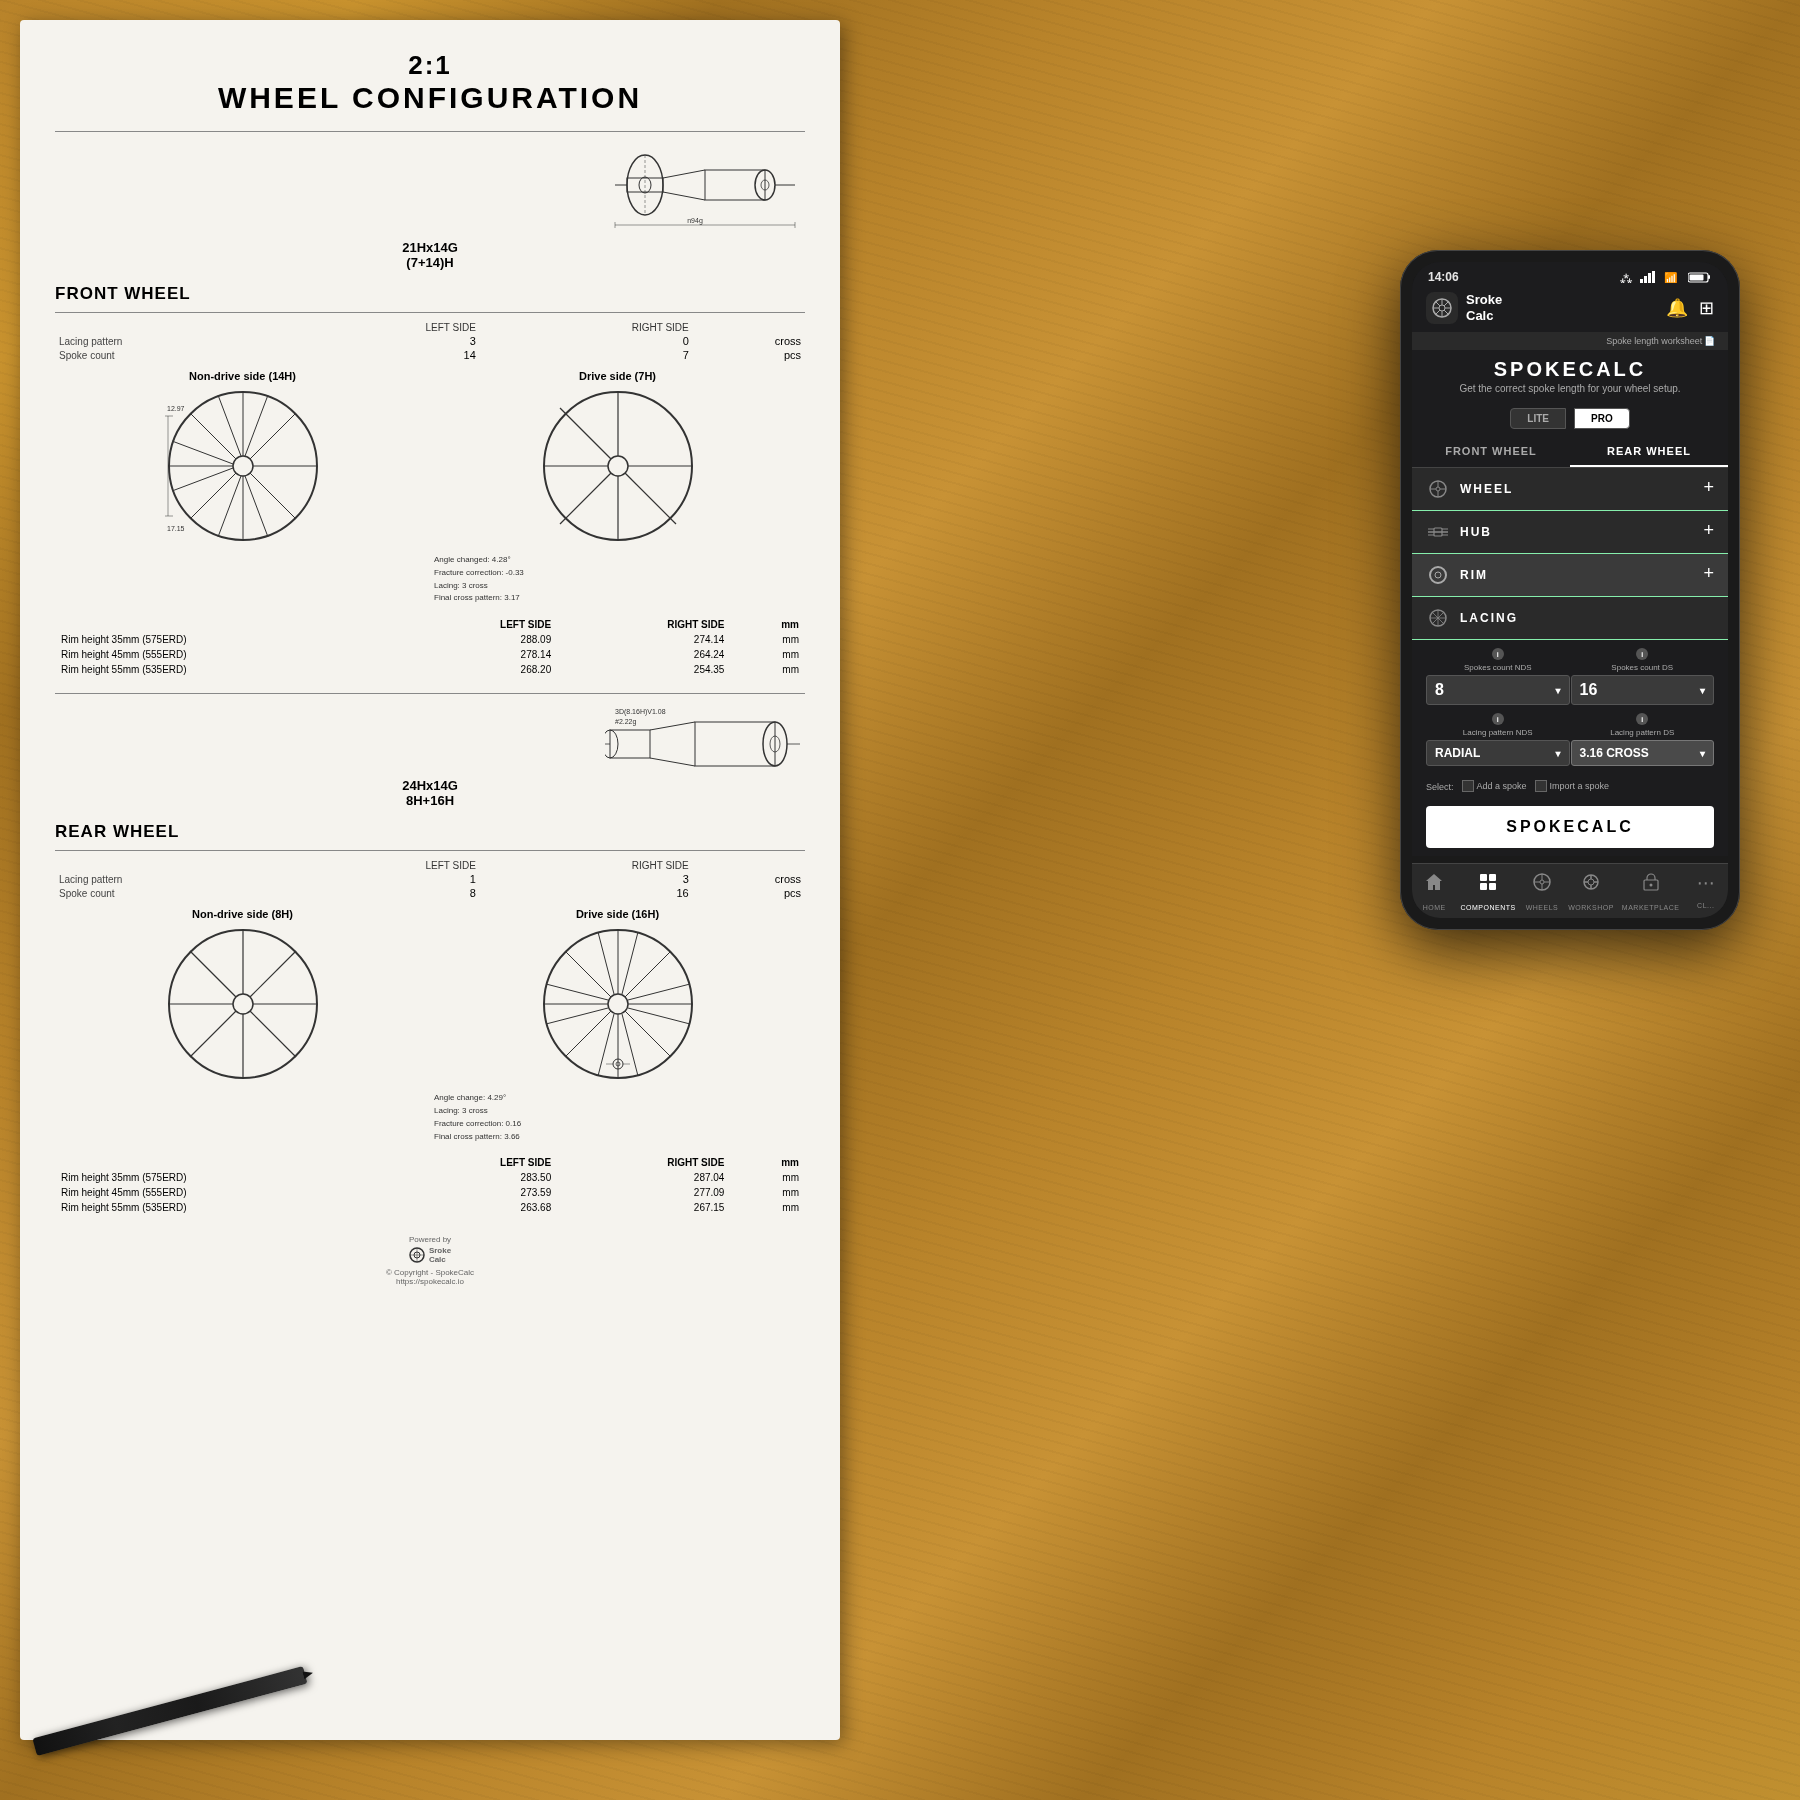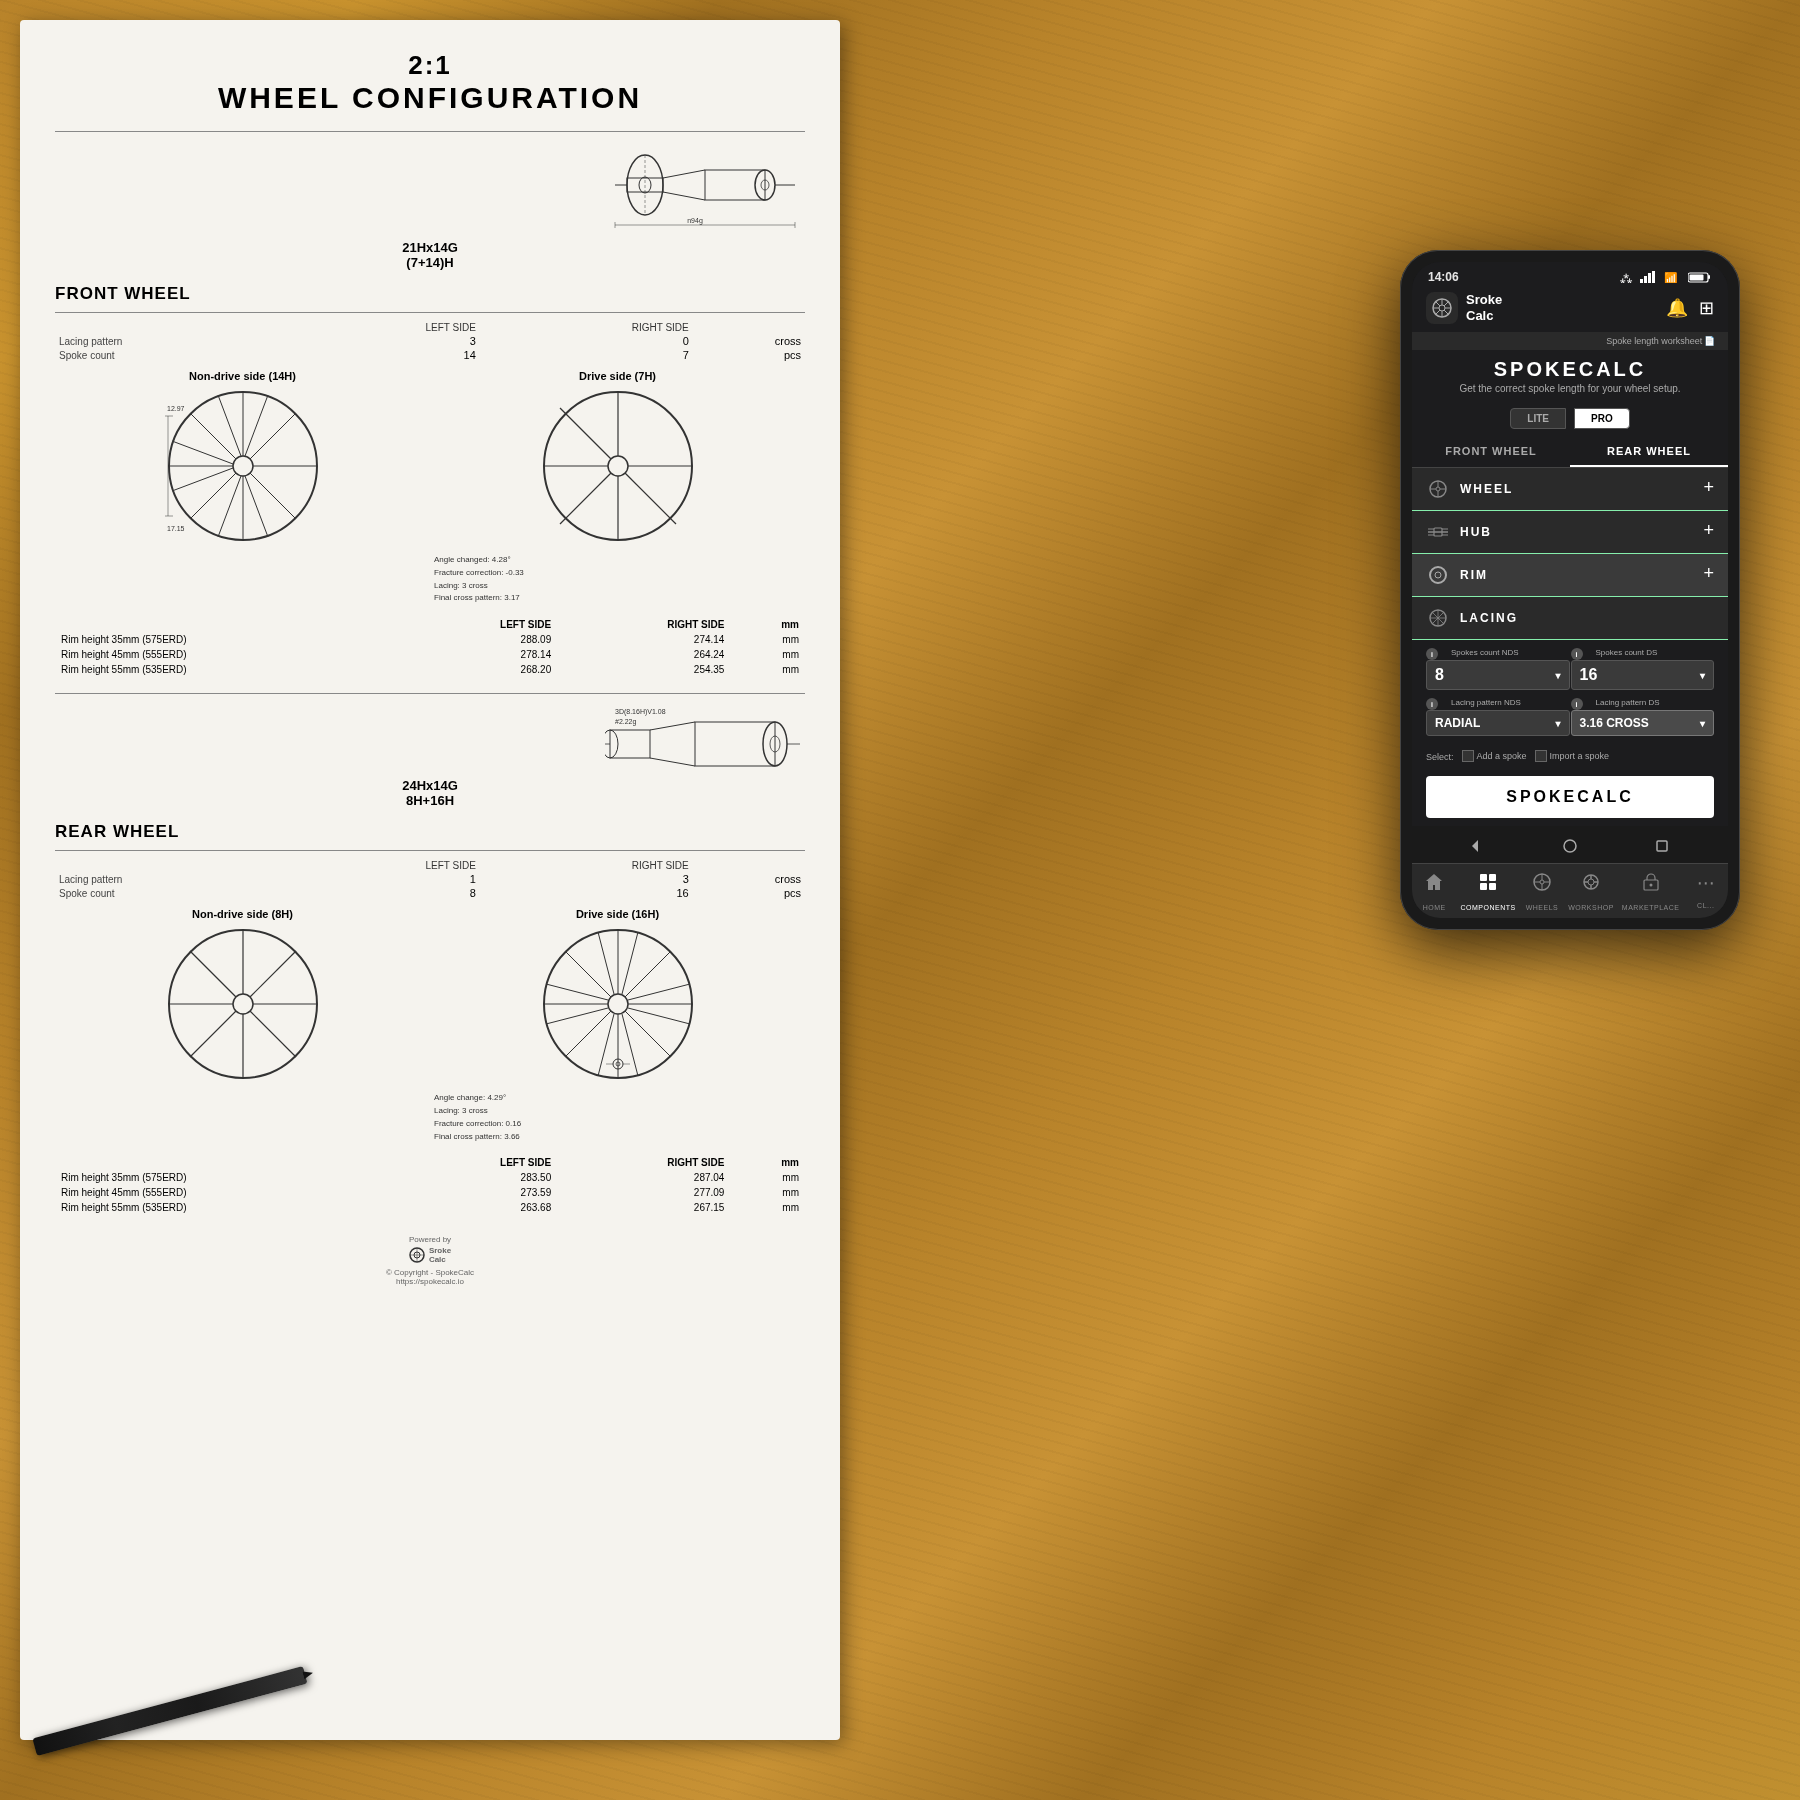--- a/index.html
+++ b/index.html
@@ -383,21 +383,22 @@
 
     .spokes-label {
       font-size: 8px;
       color: #aaa;
       margin-bottom: 3px;
     }
 
     .spokes-info-row {
       display: flex;
       align-items: center;
-      gap: 13px;
+      gap: 3px;
+      flex-direction: column;
     }
 
     .info-circle {
       width: 12px;
       height: 12px;
       border-radius: 50%;
       background: #555;
       display: flex;
       align-items: center;
       justify-content: center;

